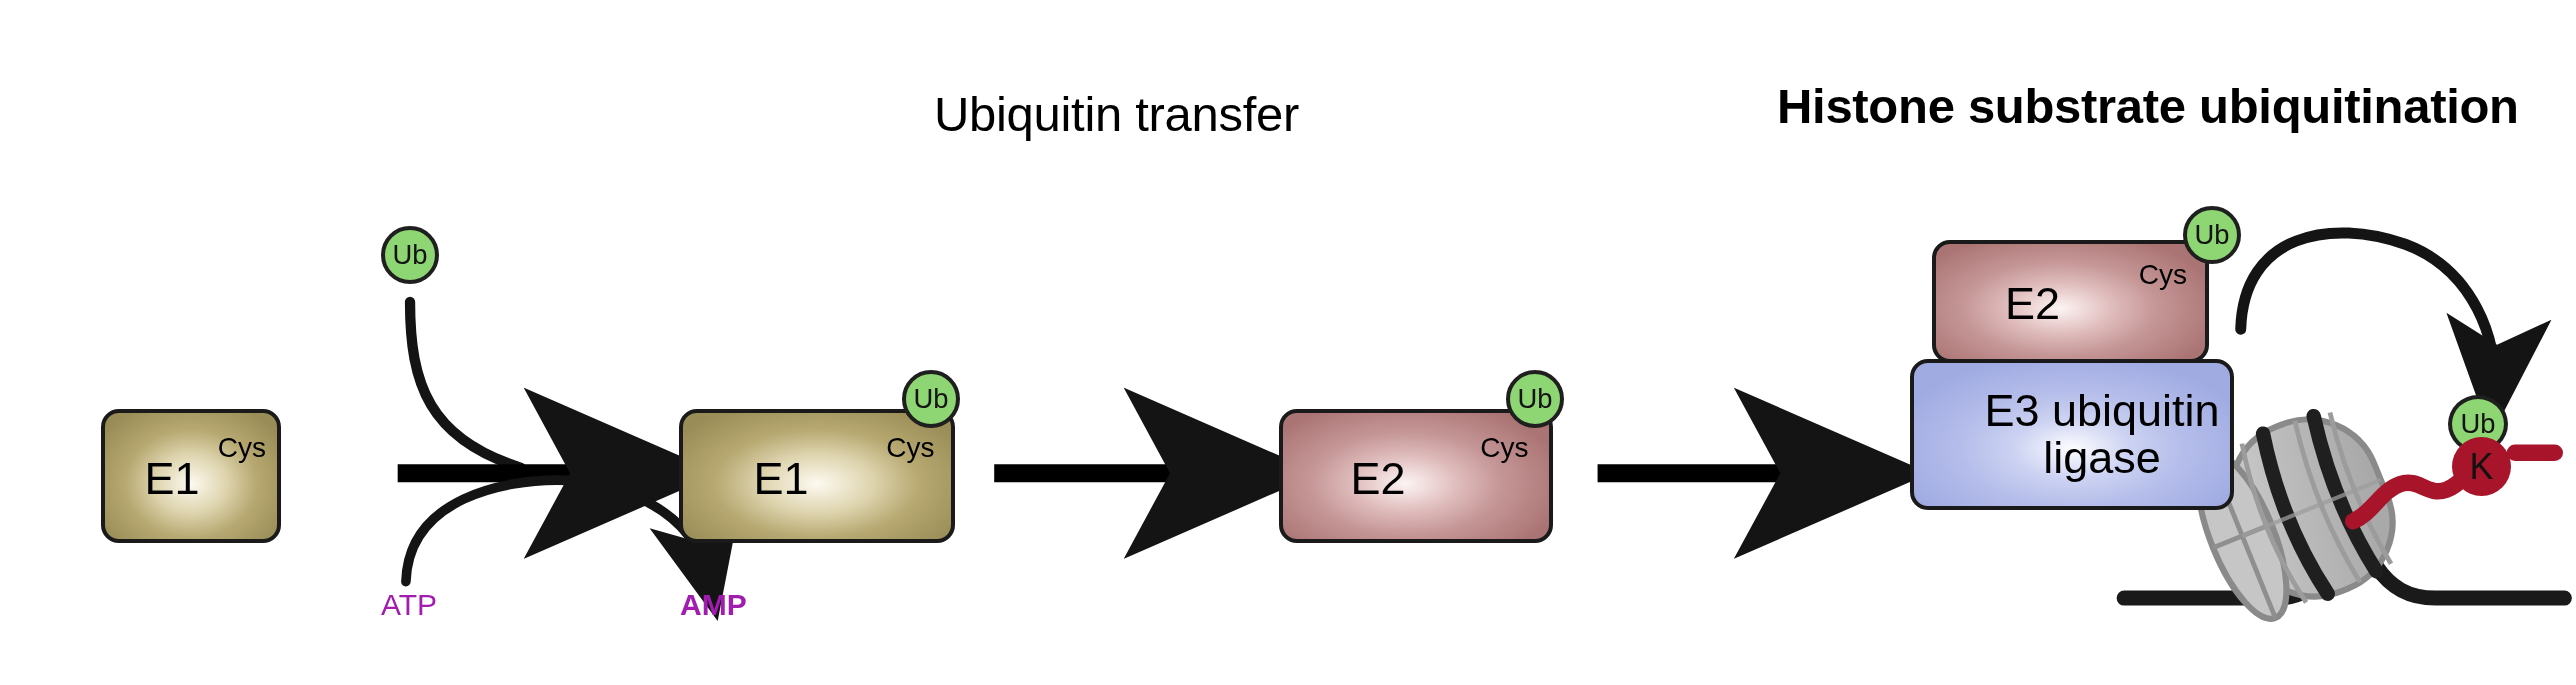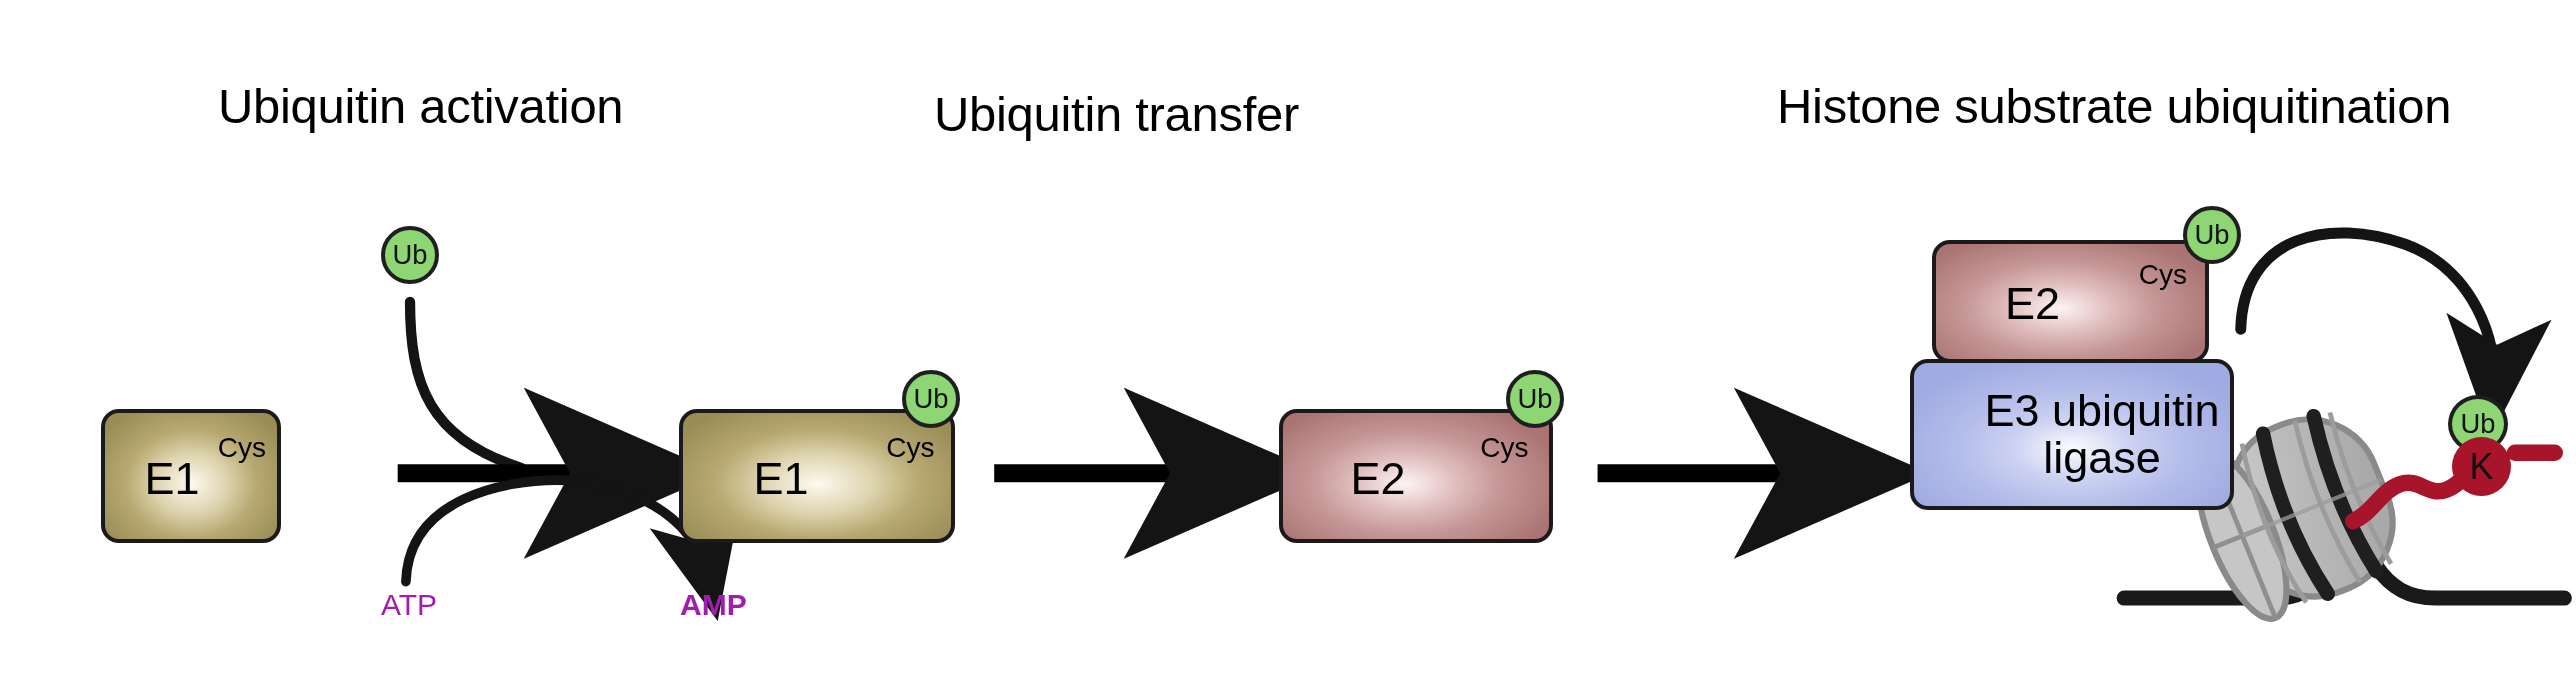--- a/index.html
+++ b/index.html
@@ -105,25 +105,24 @@
     width: 2576px;
     height: 686px;
     pointer-events: none;
   }
 </style>
 </head>
 <body>
 
 <div id="stage">
 
-  <div class="stage-title" style="left:218px; top:82px;">Ubiquitin activation</div>
 
   <div class="stage-title" style="left:934px; top:90px;">Ubiquitin transfer</div>
 
-  <div class="stage-title" style="left:1777px; top:82px;">Histone substrate ubiquitination</div>
+  <div class="stage-title" style="left:1777px; top:82px;font-weight:bold;">Histone substrate ubiquitination</div>
 
   <svg class="overlay" viewBox="0 0 3757 1000">
     <defs>
       <marker id="sharpHead" markerWidth="12" markerHeight="12" refX="6.2" refY="5" orient="auto" markerUnits="strokeWidth">
         <path d="M0,0.2 L11,5 L0,9.8 L2.6,5 Z" fill="#141414"></path>
       </marker>
       <linearGradient id="nucShade" x1="0" y1="0" x2="1" y2="0.25">
         <stop offset="0%" stop-color="#cfcfcf"></stop>
         <stop offset="45%" stop-color="#bcbcbc"></stop>
         <stop offset="100%" stop-color="#a9a9a9"></stop>

